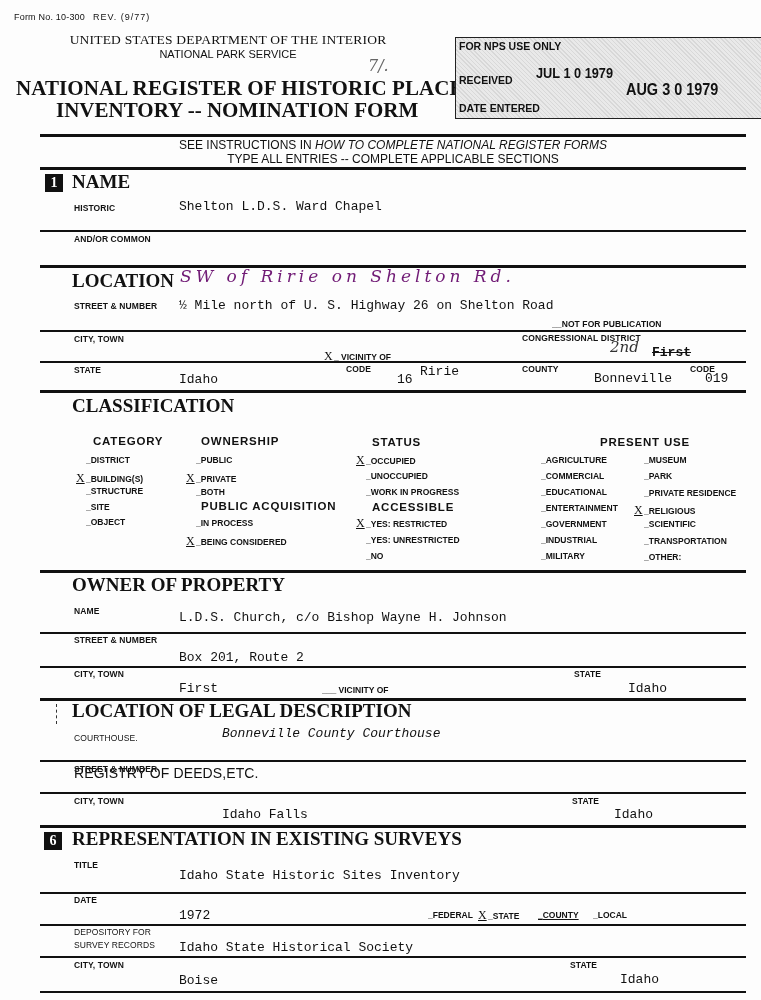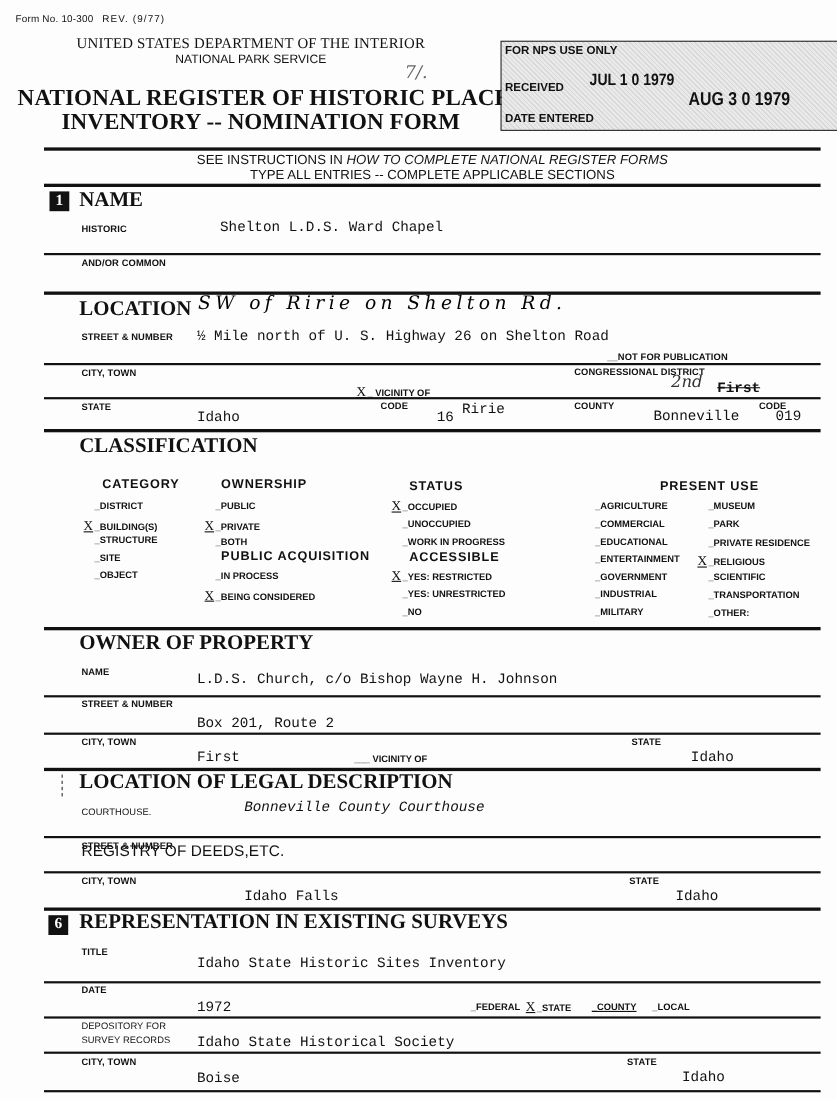--- a/index.html
+++ b/index.html
@@ -49,28 +49,28 @@
 </div>
 
 <div class="hr thick" style="top:134px;"></div>
 <div class="abs instr" style="top:138px;"><span>SEE INSTRUCTIONS IN </span><i>HOW TO COMPLETE NATIONAL REGISTER FORMS</i></div>
 <div class="abs instr" style="top:152px;">TYPE ALL ENTRIES -- COMPLETE APPLICABLE SECTIONS</div>
 <div class="hr thick" style="top:167px;"></div>
 
 <div class="secbox" style="left:45px;top:174px;">1</div>
 <div class="sech" style="left:72px;top:171px;">NAME</div>
 <div class="lbl" style="left:74px;top:203px;">HISTORIC</div>
-<div class="val" style="left:179px;top:199px;margin-left:21px;">Shelton L.D.S. Ward Chapel</div>
+<div class="val" style="left:179px;top:199px;">Shelton L.D.S. Ward Chapel</div>
 <div class="hr thin" style="top:230px;"></div>
 <div class="lbl" style="left:74px;top:234px;">AND/OR COMMON</div>
 <div class="val" style="left:179px;top:242px;"></div>
 
 <div class="hr thick" style="top:265px;"></div>
 <div class="sech" style="left:72px;top:270px;">LOCATION</div>
-<div class="hand" style="left:180px;top:266px;font-size:17px;color:#000000;letter-spacing:4px;">SW of Ririe on Shelton Rd.</div>
+<div class="hand" style="left:180px;top:266px;font-size:17px;color:#701a75;letter-spacing:4px;">SW of Ririe on Shelton Rd.</div>
 <div class="lbl" style="left:74px;top:301px;">STREET &amp; NUMBER</div>
 <div class="val" style="left:179px;top:298px;">½ Mile north of U. S. Highway 26 on Shelton Road</div>
 <div class="lbl" style="left:530px;top:319px;margin-left:22px;">__NOT FOR PUBLICATION</div>
 <div class="hr thin" style="top:330px;"></div>
 <div class="lbl" style="left:74px;top:334px;">CITY, TOWN</div>
 <div class="lbl" style="left:522px;top:333px;">CONGRESSIONAL DISTRICT</div>
 <div class="chk" style="left:324px;top:349px;"><span class="mk">X</span><span>_ </span><span>VICINITY OF</span></div>
 <div class="val" style="left:420px;top:346px;margin-top:18px;">Ririe</div>
 <div class="hand" style="left:610px;top:338px;font-size:15px;">2nd</div>
 <div class="val strike" style="left:652px;top:345px;font-weight:bold;">First</div>

